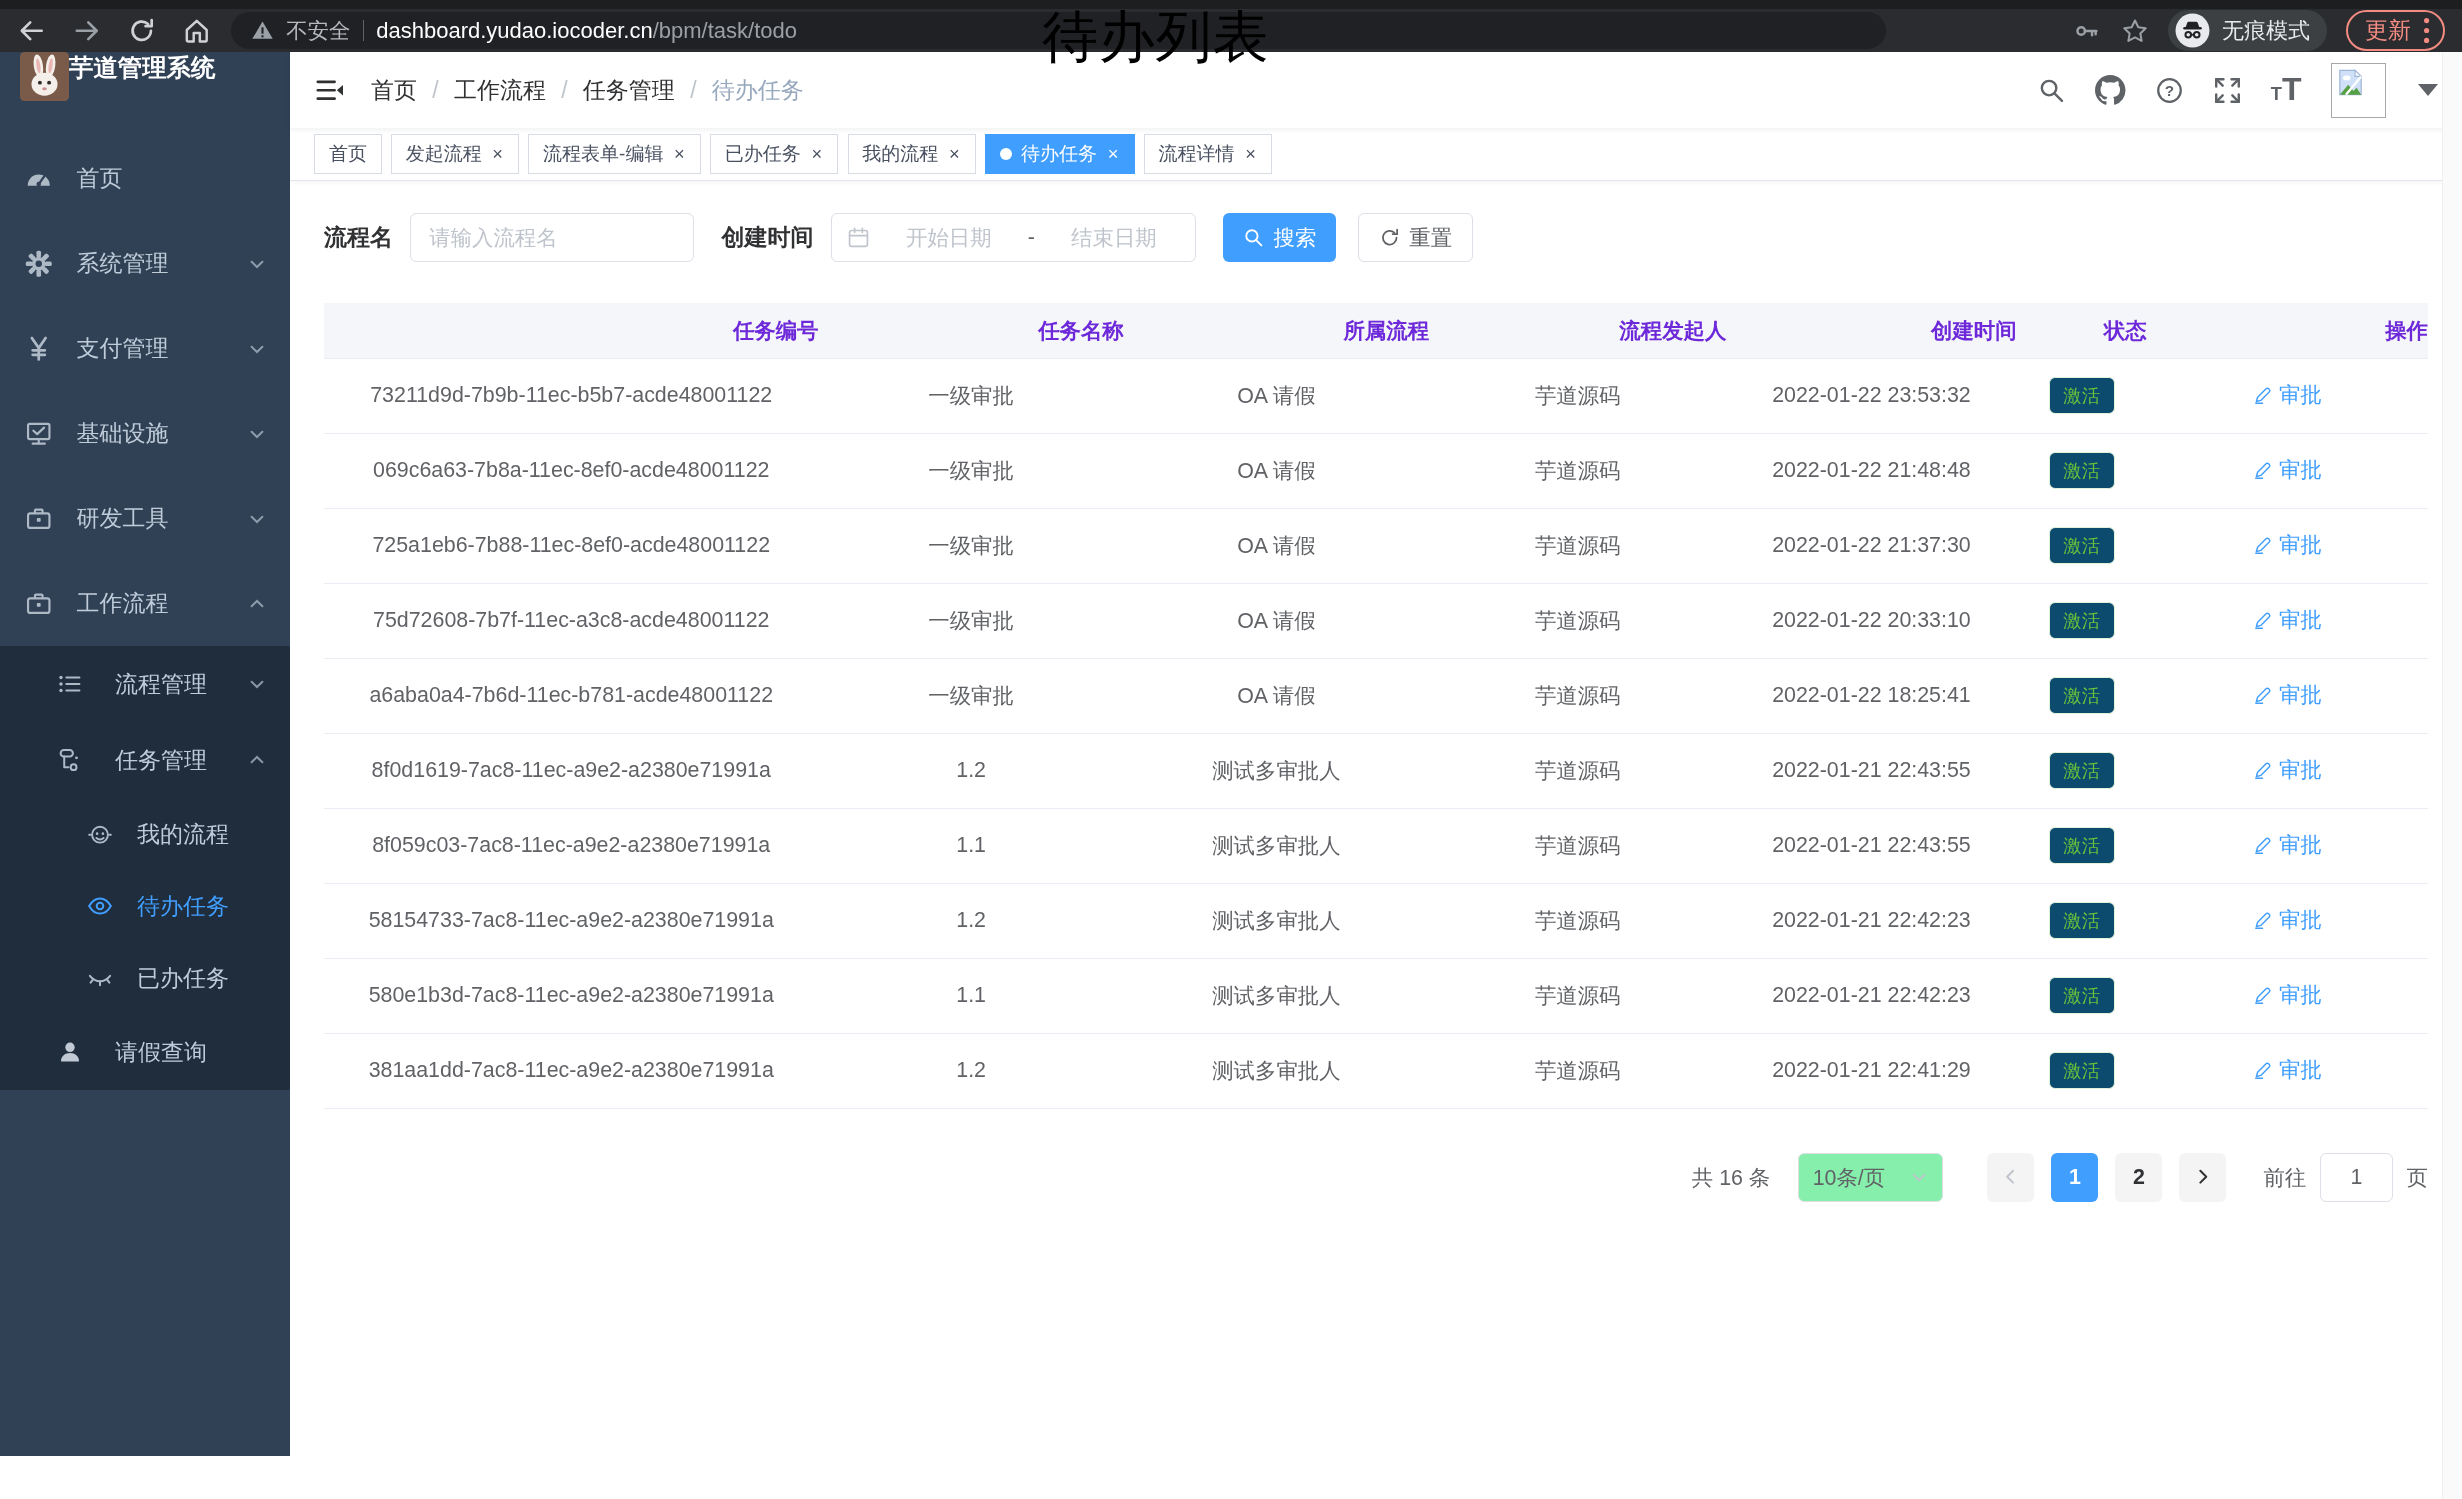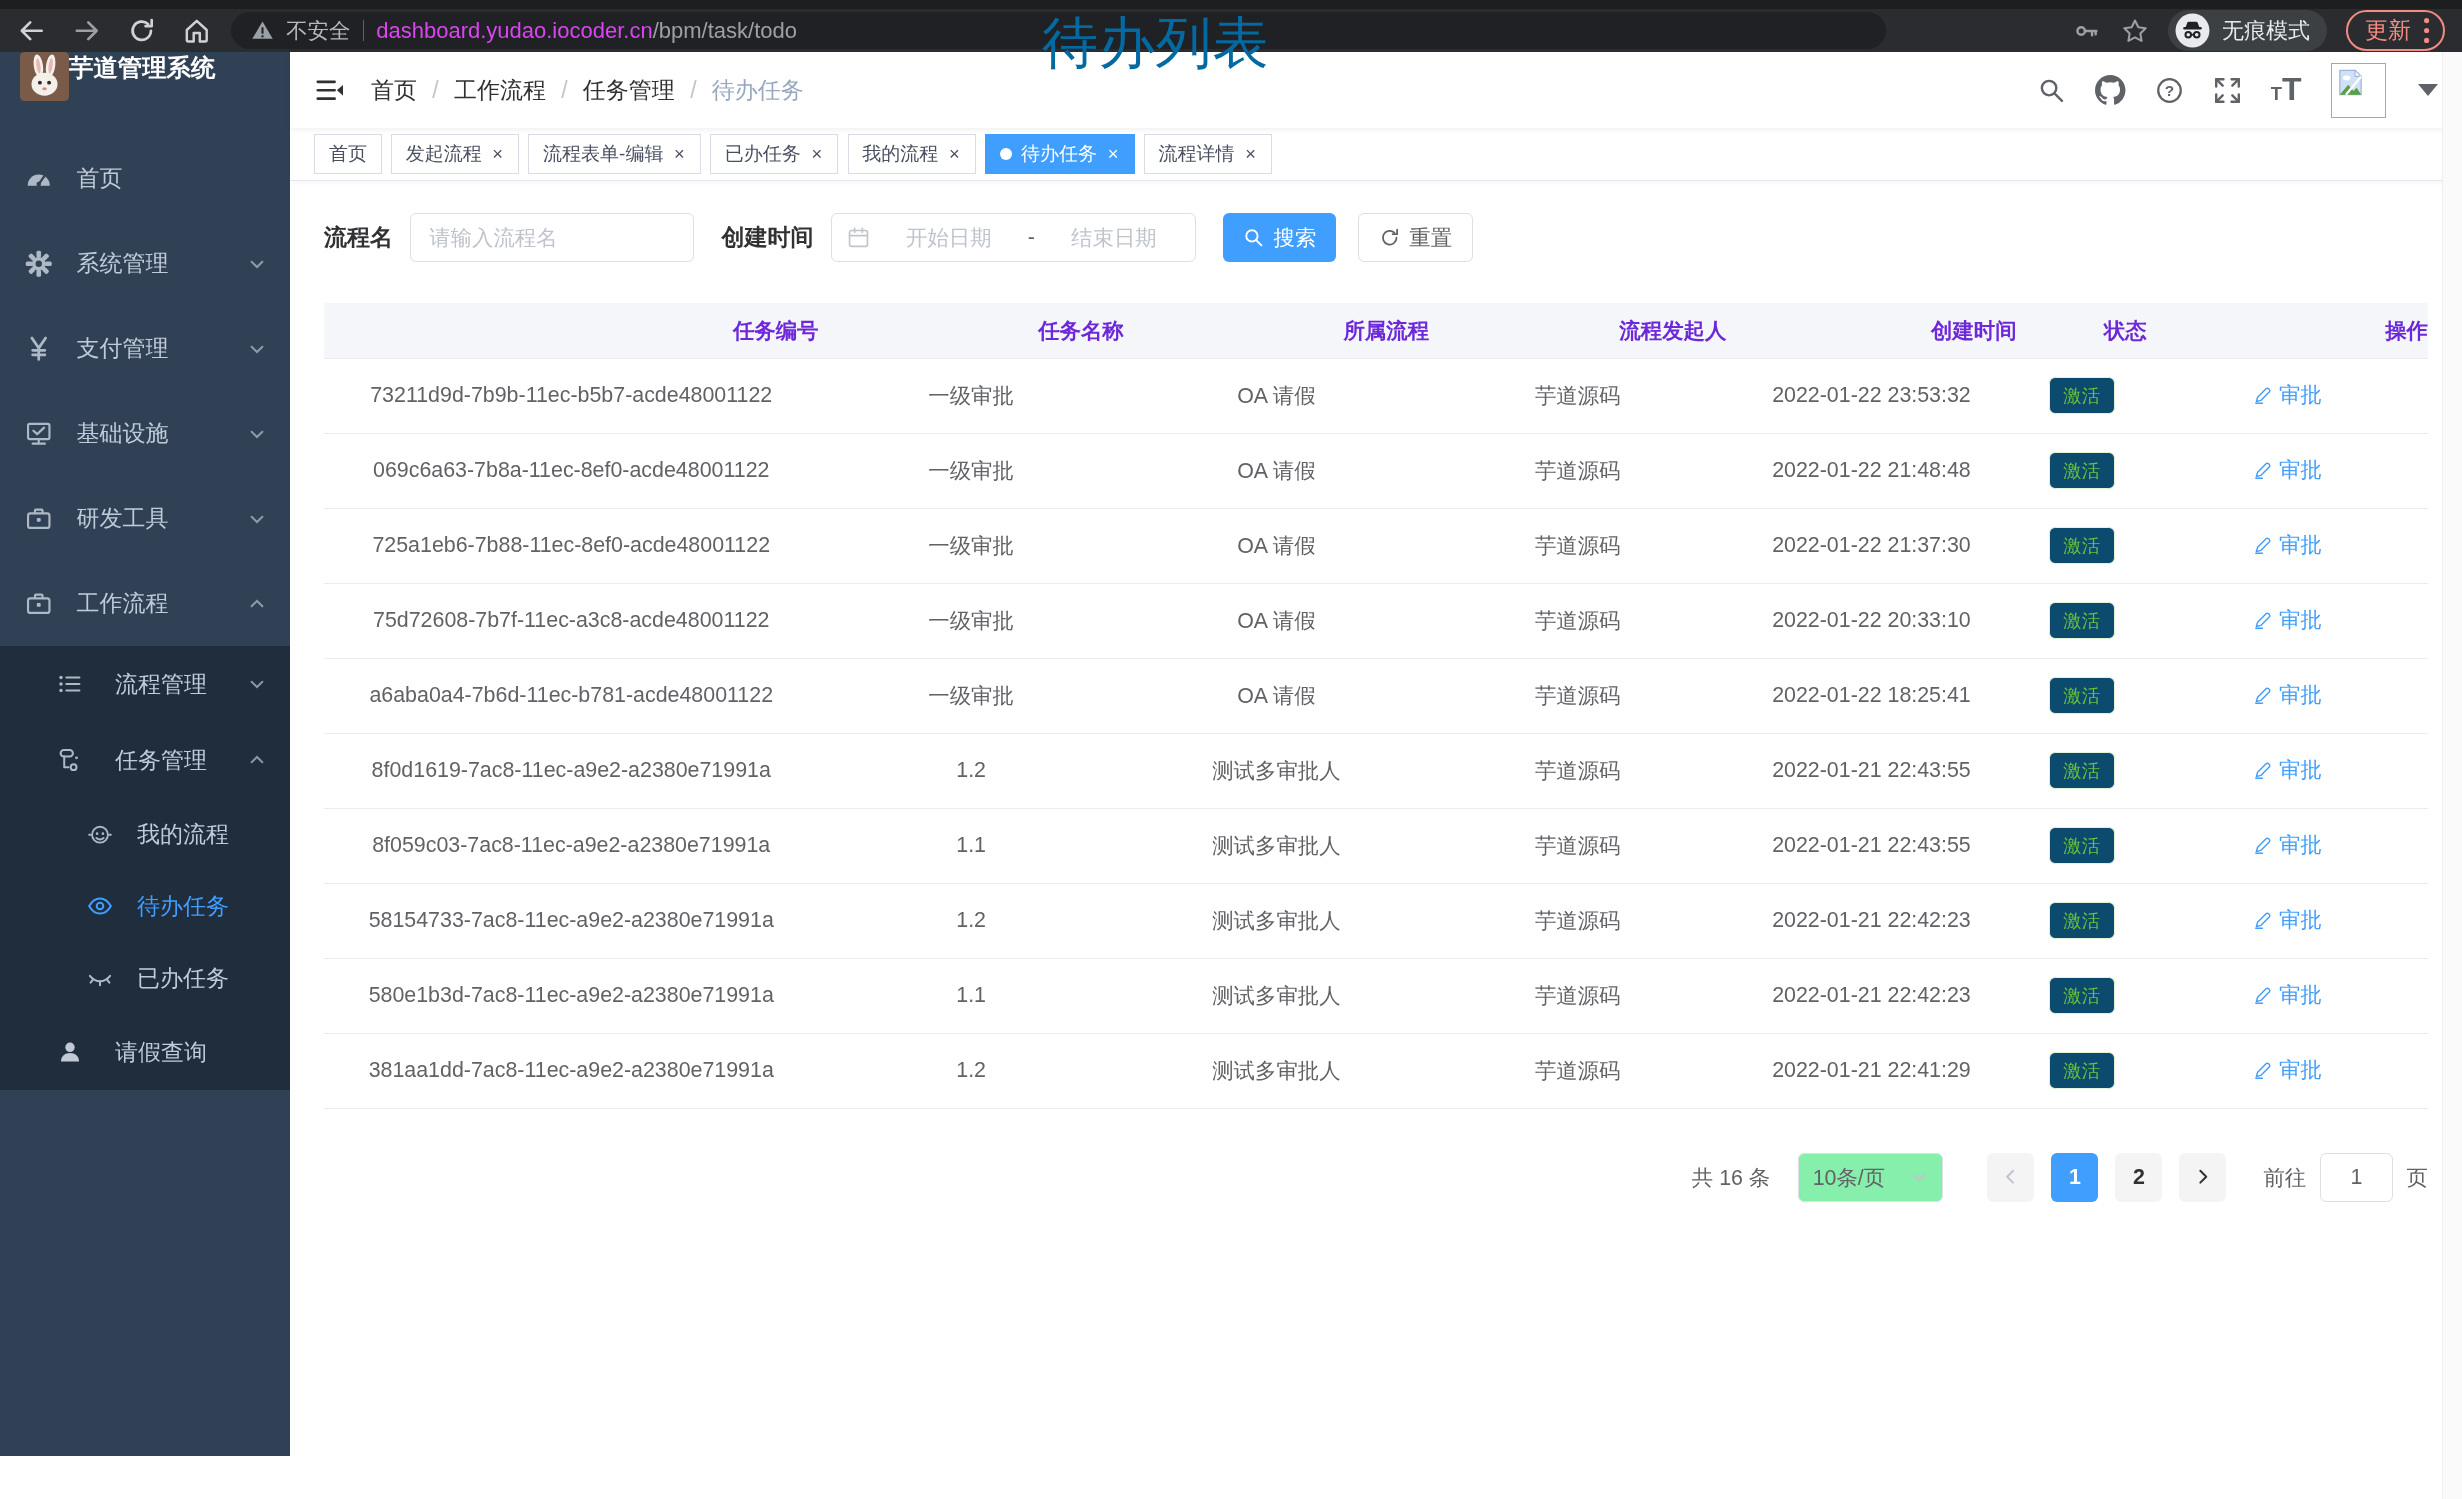--- a/index.html
+++ b/index.html
@@ -9,29 +9,29 @@
   
   .browser-bar { height:52px; background:#2b2c2f; border-top:9.2px solid #1d1e20;
                  display:flex; align-items:center; padding:0 17px; position:relative; z-index:5; }
   .nav-btns { display:flex; align-items:center; gap:26px; margin-right:20px; }
   .chrome-icon { width:29px; height:29px; display:flex; align-items:center; justify-content:center; cursor:pointer; }
   .url-pill { width:1655px; height:37px; background:#202124; border-radius:20px;
               display:flex; align-items:center; padding:0 20px; gap:12.2px; }
   .url-sec { color:#b6babe; font-size:21.4px; }
   .url-div { width:1.5px; height:21.4px; background:#5f6368; }
   .url-text { font-size:22px; }
-  .url-host { color:#d946ef; } .url-path { color:#9aa0a6; }
+  .url-host { color:#ffffff; } .url-path { color:#9aa0a6; }
   .chrome-right { margin-left:auto; display:flex; align-items:center; gap:19px; }
   .incog-badge { height:41px; background:#3c4043; border-radius:21.4px; display:flex;
                  align-items:center; gap:10.7px; padding:0 17px 0 6.1px; color:#e8eaed; font-size:22px; }
   .update-btn { height:41px; border:2.3px solid #f28b82; border-radius:23px; display:flex;
                 align-items:center; gap:10.7px; padding:0 12.2px 0 17px; color:#f28b82; font-size:23px; cursor:pointer; }
 
   
-  .annotation { position:absolute; left:1042px; top:6px; z-index:60; color:#0369a1;
+  .annotation { position:absolute; left:1042px; top:0; z-index:60; color:#000000;
                 font-size:56px; font-weight:500; letter-spacing:0.8px; pointer-events:none; }
 
   
   .app { display:flex; height:1404px; background:#fff; position:relative; }
 
   
   .sidebar { width:290px; flex-shrink:0; background:#304156; color:#bfcbd9; }
   .logo-row { height:84px; display:flex; padding:0 20px; cursor:pointer; }
   .logo-title { color:#fff; font-size:24.4px; font-weight:bold; }
   .menu-item { display:flex; align-items:center; font-size:23px; cursor:pointer; }

